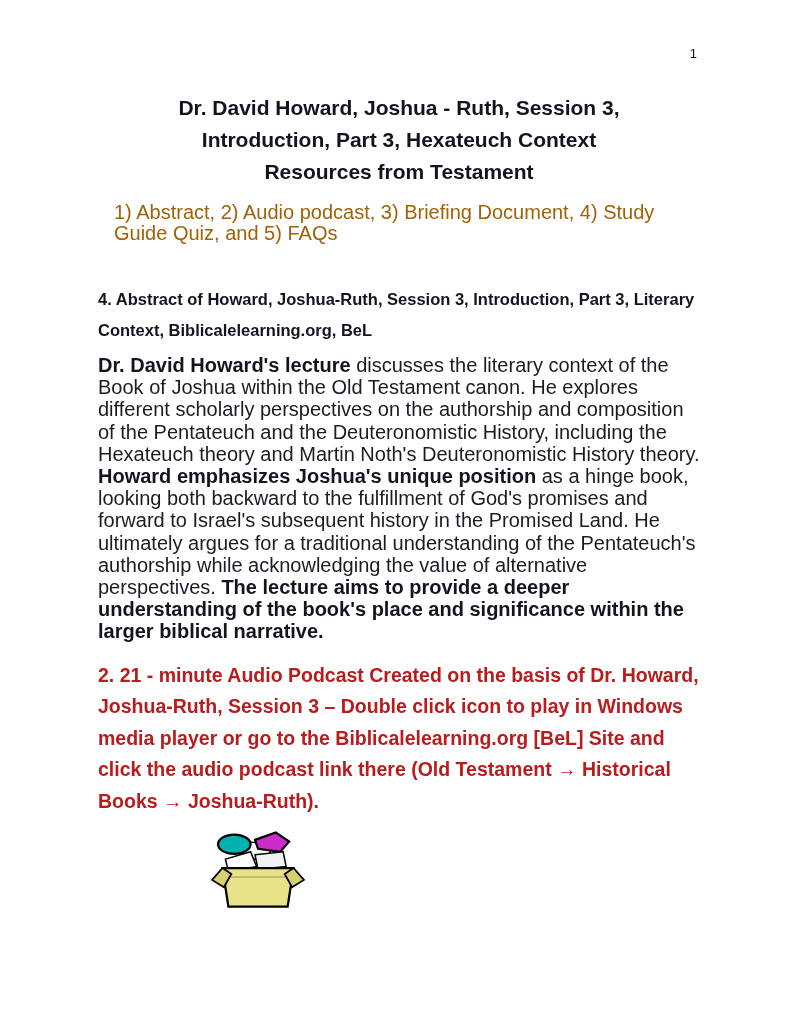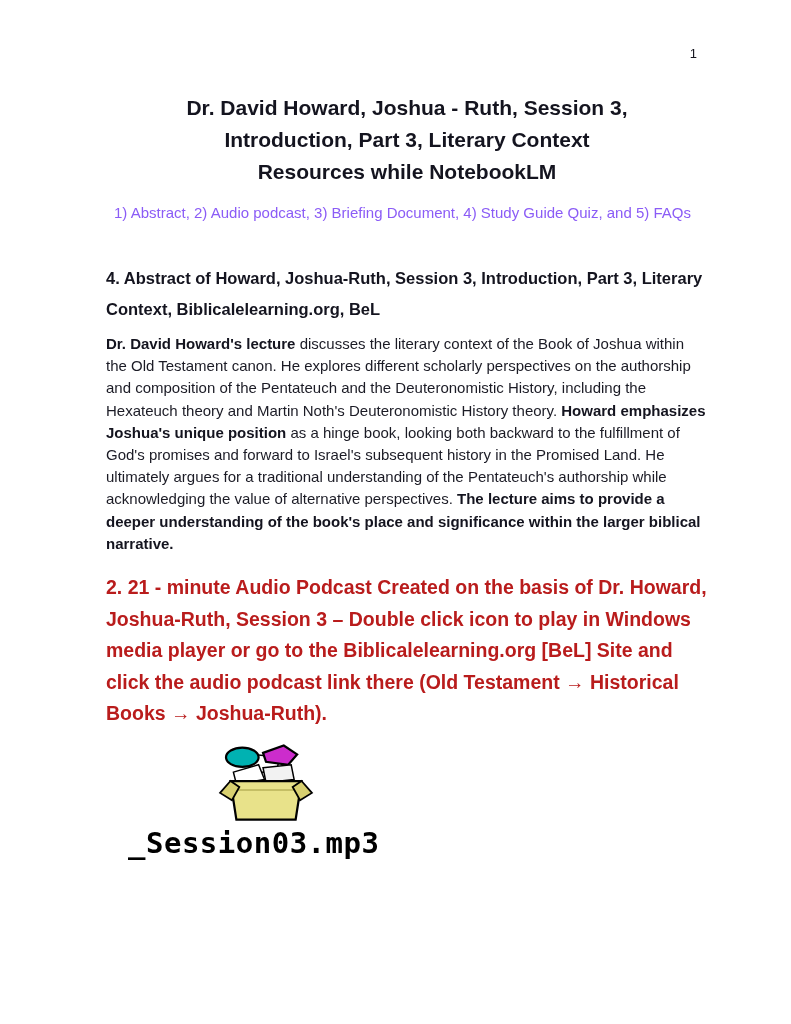--- a/index.html
+++ b/index.html
@@ -23,48 +23,48 @@
   }
   .page-number {
     position: absolute;
     top: 46px;
     right: 94px;
     font-size: 13px;
     color: #16161f;
   }
   .content {
     position: absolute;
-    left: 106px;
+    left: 98px;
     top: 92px;
     width: 602px;
   }
   .doc-title {
     text-align: center;
     font-weight: bold;
     font-size: 21px;
     line-height: 32px;
     color: #14141f;
     margin: 0 0 14px 0;
   }
   .doc-title div { margin: 0; }
   .resources-line {
-    font-size: 15px;
+    font-size: 20px;
     line-height: 21px;
-    margin: 0 0 0 8px;
-    color: #8b5cf6;
+    margin: 0 0 0 16px;
+    color: #a16207;
   }
   .section1-heading {
     font-weight: bold;
     font-size: 16.5px;
     line-height: 31px;
     margin: 40px 0 8px 0;
     color: #14141f;
   }
   .abstract-paragraph {
-    font-size: 15px;
+    font-size: 20px;
     line-height: 22.2px;
     margin: 0;
     color: #1b1b25;
     text-align: left;
   }
   .abstract-paragraph strong { color: #14141f; }
   .section2-heading {
     font-weight: bold;
     font-size: 19.5px;
     line-height: 31.5px;
@@ -98,22 +98,22 @@
 <body>
 
 <div class="page">
 
   <div class="page-number">1</div>
 
   <div class="content">
 
     <div class="doc-title">
       <div>Dr. David Howard, Joshua - Ruth, Session 3,</div>
-      <div>Introduction, Part 3, Literary Context</div>
-      <div>Resources while NotebookLM</div>
+      <div>Introduction, Part 3, Hexateuch Context</div>
+      <div>Resources from Testament</div>
     </div>
 
     <p class="resources-line">1) Abstract, 2) Audio podcast, 3) Briefing Document, 4) Study Guide Quiz, and 5) FAQs</p>
 
     <h2 class="section1-heading">4. Abstract of Howard, Joshua-Ruth, Session 3, Introduction, Part 3, Literary Context, Biblicalelearning.org, BeL</h2>
 
     <p class="abstract-paragraph"><strong>Dr. David Howard's lecture</strong><span> discusses the literary context of the Book of Joshua within the Old Testament canon. He explores different scholarly perspectives on the authorship and composition of the Pentateuch and the Deuteronomistic History, including the Hexateuch theory and Martin Noth's Deuteronomistic History theory. </span><strong>Howard emphasizes Joshua's unique position</strong><span> as a hinge book, looking both backward to the fulfillment of God's promises and forward to Israel's subsequent history in the Promised Land. He ultimately argues for a traditional understanding of the Pentateuch's authorship while acknowledging the value of alternative perspectives. </span><strong>The lecture aims to provide a deeper understanding of the book's place and significance within the larger biblical narrative.</strong></p>
 
     <h2 class="section2-heading">2.  21 - minute Audio Podcast Created on the basis of Dr. Howard, Joshua-Ruth, Session 3 –  Double click icon to play in Windows media player or go to the Biblicalelearning.org [BeL] Site and click the audio podcast link there (Old Testament → Historical Books → Joshua-Ruth).</h2>
 
@@ -134,19 +134,18 @@
           <path d="M8 25 L56 25 L52 51 L12 51 Z" fill="#e8e28a" stroke="#000000" stroke-width="1.5"></path>
 
           <path d="M9.5 31 L54.5 31" stroke="#b8b258" stroke-width="1" fill="none"></path>
 
           <path d="M8 25 L1 33 L9 38 L14 29 Z" fill="#d8d070" stroke="#000000" stroke-width="1.2"></path>
           <path d="M56 25 L63 33 L55 38 L50 29 Z" fill="#d8d070" stroke="#000000" stroke-width="1.2"></path>
         </svg>
       </div>
 
       <div class="audio-file-name">
-        <div class="line2">_Session03.mp3</div>
       </div>
 
     </div>
 
   </div>
 </div>
 
 </body></html>

